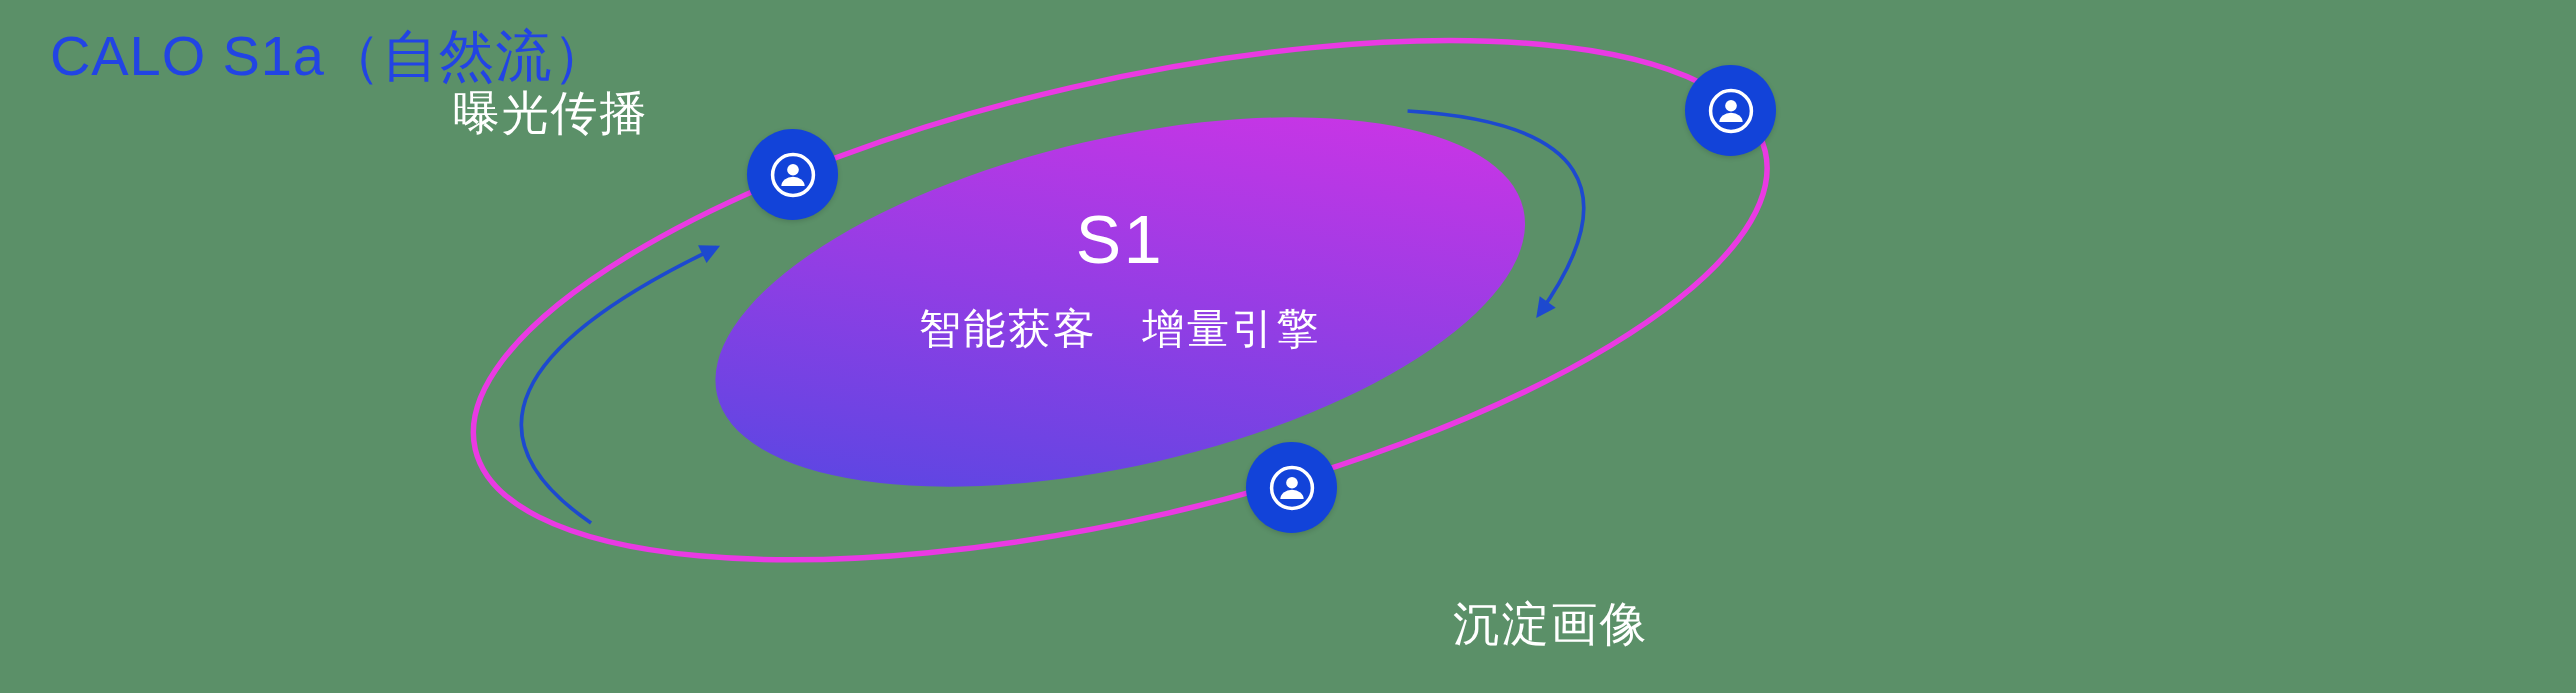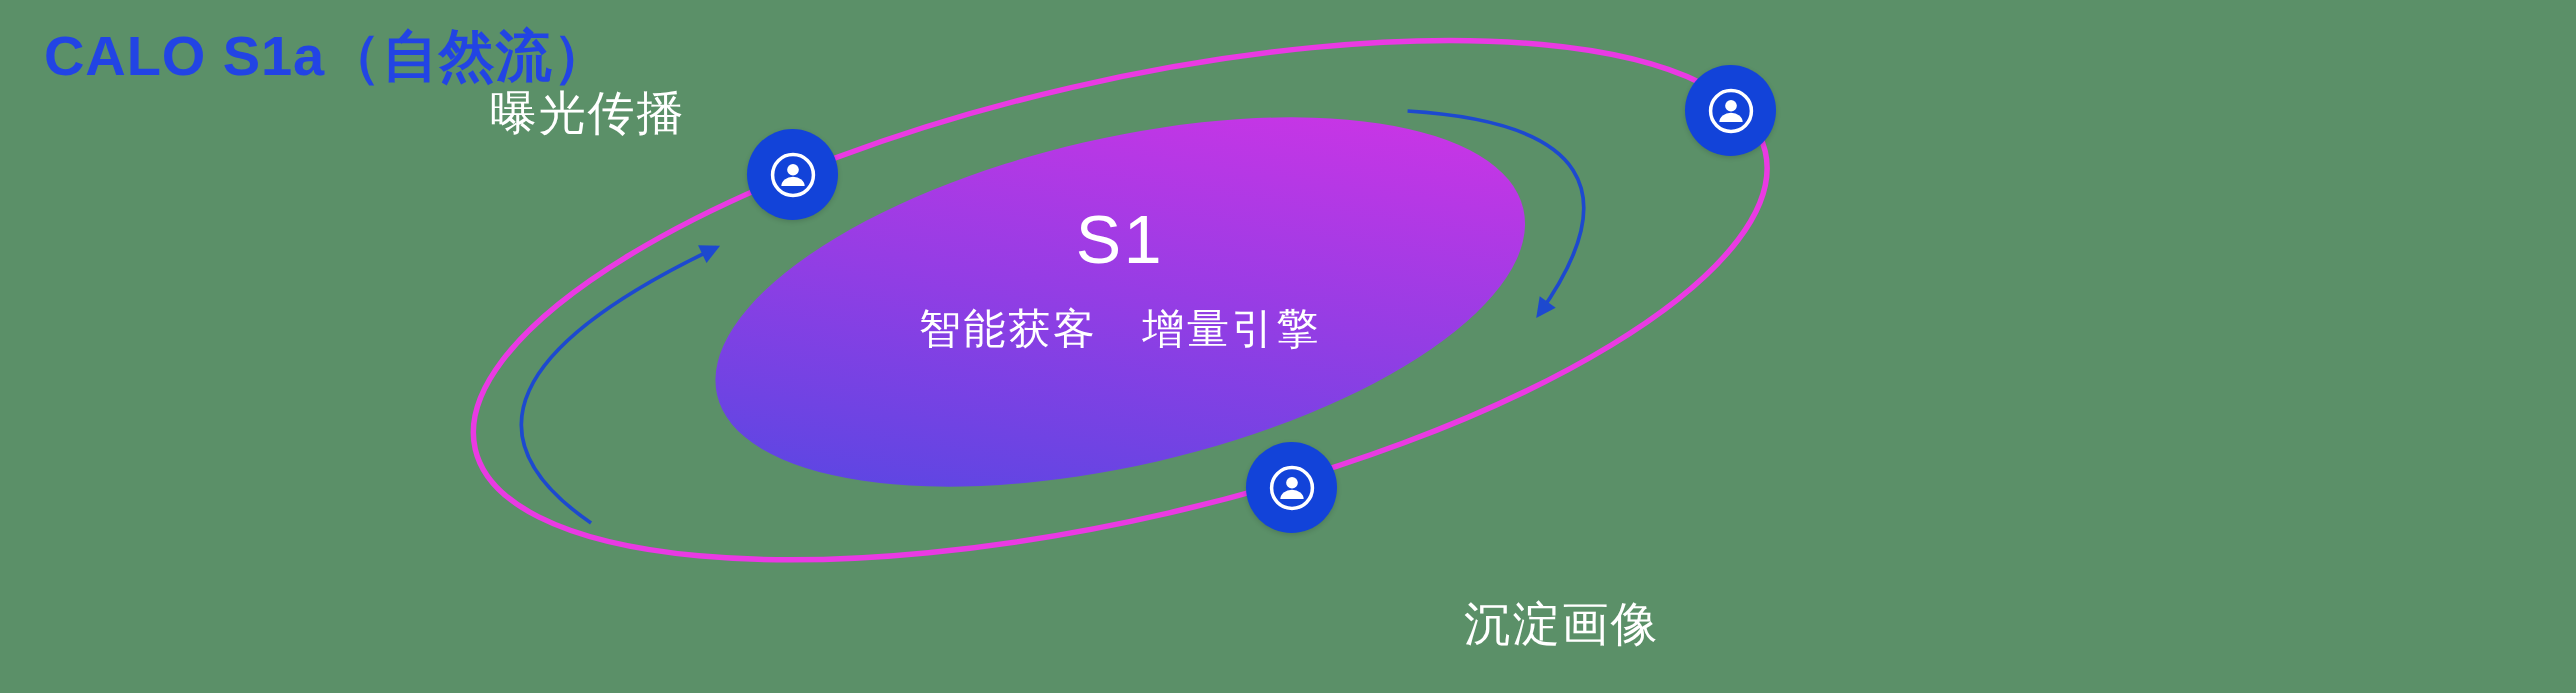--- a/index.html
+++ b/index.html
@@ -99,34 +99,34 @@
     <div class="core-subtitle">智能获客　增量引擎</div>
   </div>
 
   <div class="node" style="left:747px; top:129px;">
     <svg viewBox="0 0 48 48" width="56" height="56" aria-hidden="true">
       <circle cx="24" cy="24" r="17.5" fill="none" stroke="#ffffff" stroke-width="3"></circle>
       <circle cx="24" cy="19.5" r="5" fill="#ffffff"></circle>
       <path d="M14 33.5 a10 8 0 0 1 20 0 l-20 0 z" fill="#ffffff"></path>
     </svg>
   </div>
-  <div class="blue-label" style="left:44px; top:24.6px;font-weight:bold;">CALO S1a（自然流）</div>
-  <div class="white-label" style="left:453px; top:87px;margin-left:37px;">曝光传播</div>
+  <div class="blue-label" style="left:50px; top:24.6px;">CALO S1a（自然流）</div>
+  <div class="white-label" style="left:453px; top:87px;">曝光传播</div>
 
   <div class="node" style="left:1685px; top:65px;">
     <svg viewBox="0 0 48 48" width="56" height="56" aria-hidden="true">
       <circle cx="24" cy="24" r="17.5" fill="none" stroke="#ffffff" stroke-width="3"></circle>
       <circle cx="24" cy="19.5" r="5" fill="#ffffff"></circle>
       <path d="M14 33.5 a10 8 0 0 1 20 0 l-20 0 z" fill="#ffffff"></path>
     </svg>
   </div>
 
   <div class="node" style="left:1246px; top:442px;">
     <svg viewBox="0 0 48 48" width="56" height="56" aria-hidden="true">
       <circle cx="24" cy="24" r="17.5" fill="none" stroke="#ffffff" stroke-width="3"></circle>
       <circle cx="24" cy="19.5" r="5" fill="#ffffff"></circle>
       <path d="M14 33.5 a10 8 0 0 1 20 0 l-20 0 z" fill="#ffffff"></path>
     </svg>
   </div>
-  <div class="white-label" style="left:1453px; top:598px;margin-left:11px;">沉淀画像</div>
+  <div class="white-label" style="left:1453px; top:598px;">沉淀画像</div>
 
 </div>
 
 
 </body></html>

